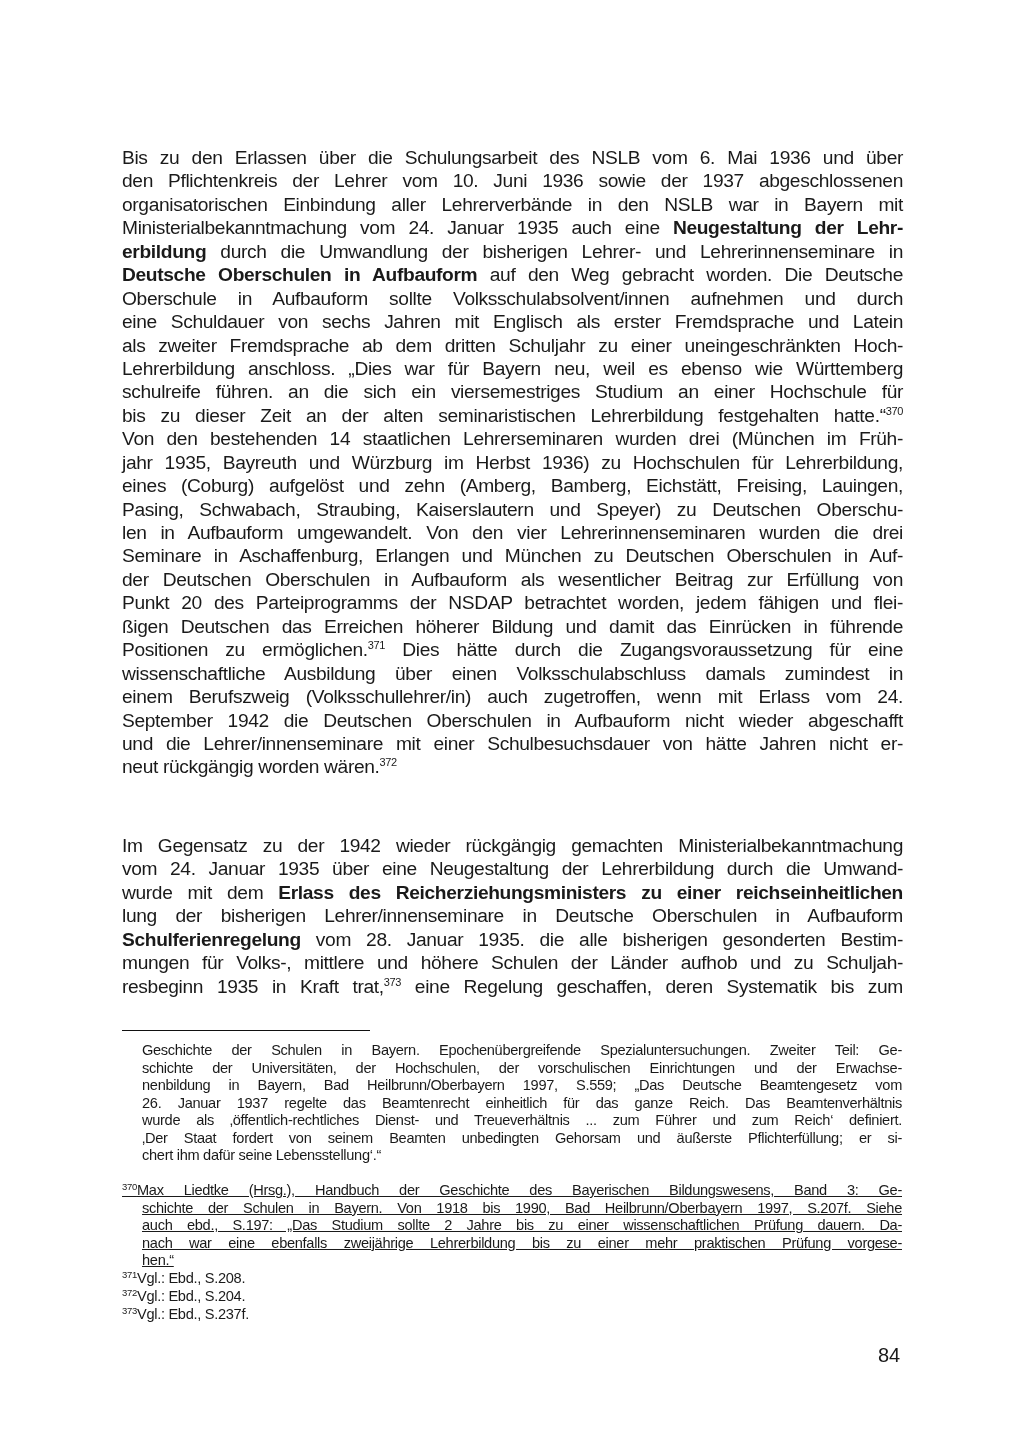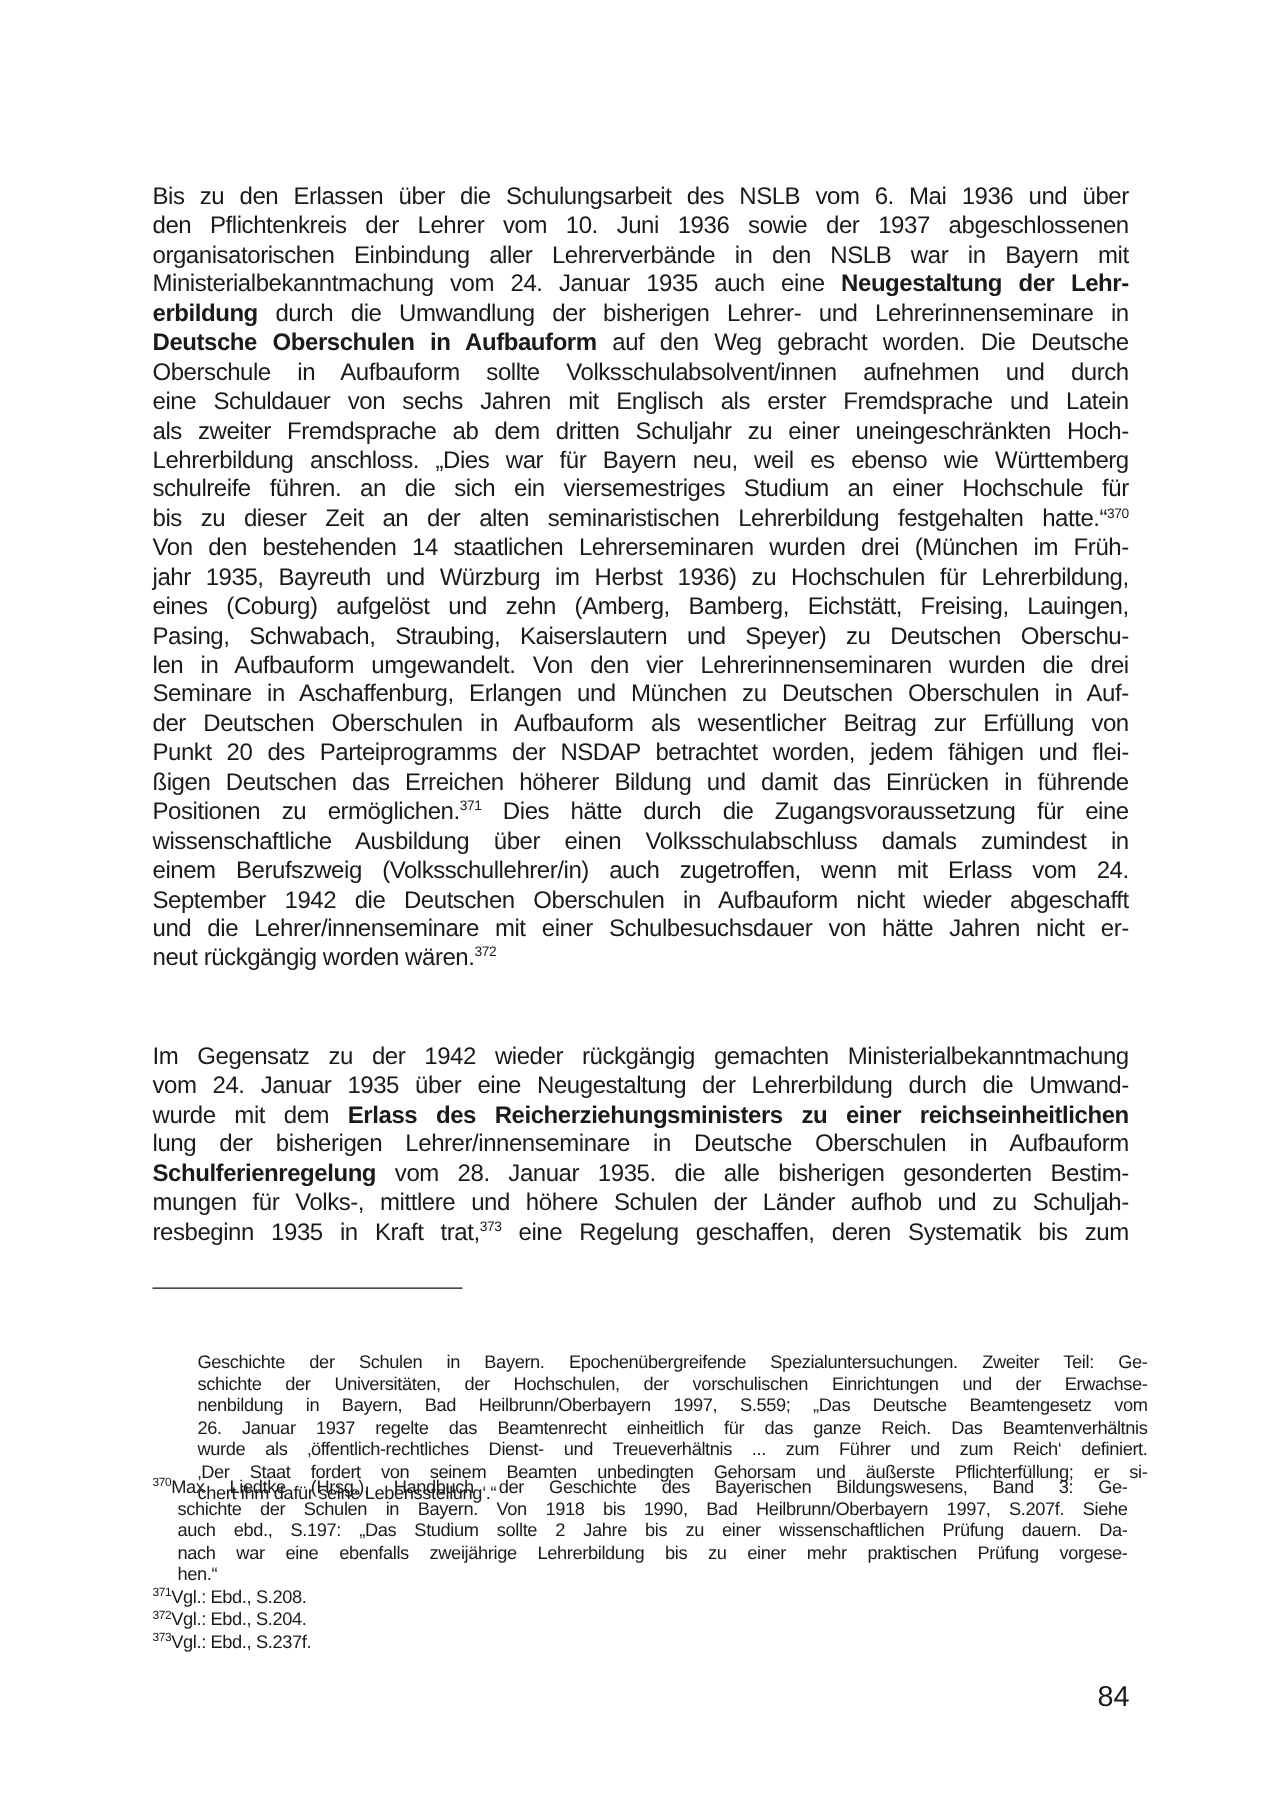--- a/index.html
+++ b/index.html
@@ -11,27 +11,27 @@
                font-stretch: condensed; }
   .line { display: block; white-space: nowrap; text-align: justify; text-align-last: justify; height: 23.45px; }
   .line.last { text-align-last: left; }
   .para1 { top: 146px; }
   .para2 { top: 834px; }
   b { font-weight: bold; margin-top: 24px; }
   sup { font-size: 11px; line-height: 0; vertical-align: 7px; }
   .rule { position: absolute; left: 122px; top: 1030px; width: 248px; height: 0; border-top: 1.3px solid #111; }
   .foot { position: absolute; width: 760px; font-size: 14.6px; line-height: 17.5px; letter-spacing: -0.3px; }
   .foot .line { height: 17.5px; }
-  .fn-cont { left: 158px; top: 1042px; margin-top: 40px; }
-  .fn370 { left: 122px; top: 1182px; width: 780px; }
+  .fn-cont { left: 142px; top: 1042px; }
+  .fn370 { left: 122px; top: 1182px; width: 780px; text-decoration: underline; }
   .fn370 .first { padding-left: 0; }
   .fn370 .indent { padding-left: 20px; }
   .fn-small { position: absolute; left: 122px; font-size: 14.6px; line-height: 17.5px; letter-spacing: -0.3px; }
   .fn-small sup, .fn370 sup { font-size: 9.5px; vertical-align: 5px; }
-  .page-number { position: absolute; left: 878px; top: 1344px; font-size: 23px; }
+  .page-number { position: absolute; left: 878px; top: 1344px; font-size: 20px; }
 </style>
 </head>
 <body>
 
 <div class="page">
 
   <div class="body-text para1">
     <span class="line"><span>Bis zu den Erlassen über die Schulungsarbeit des NSLB vom 6. Mai 1936 und über</span></span>
     <span class="line"><span>den Pflichtenkreis der Lehrer vom 10. Juni 1936 sowie der 1937 abgeschlossenen</span></span>
     <span class="line"><span>organisatorischen Einbindung aller Lehrerverbände in den NSLB war in Bayern mit</span></span>

